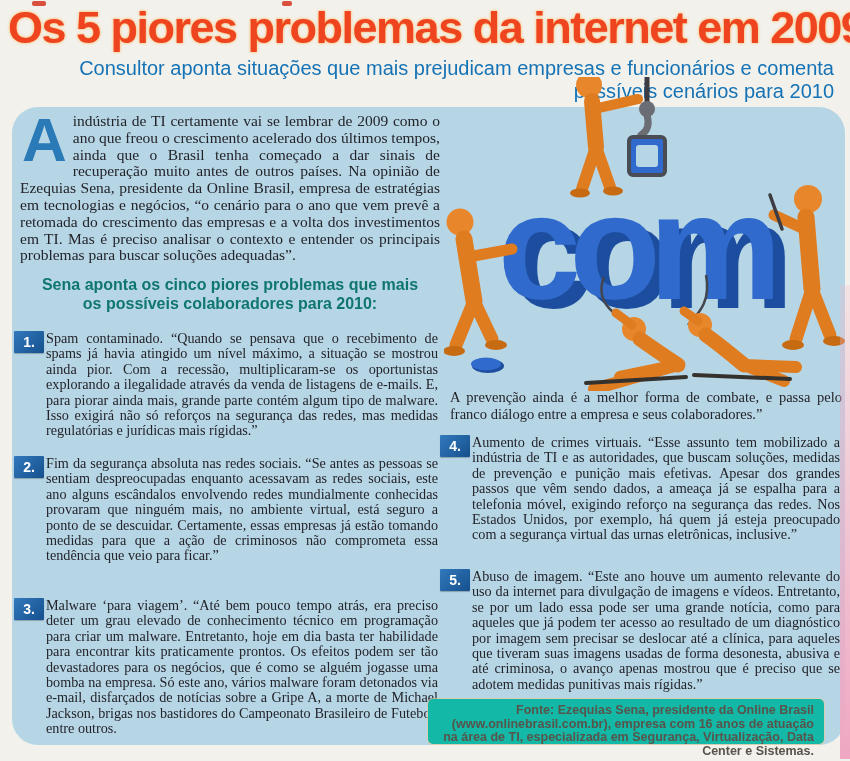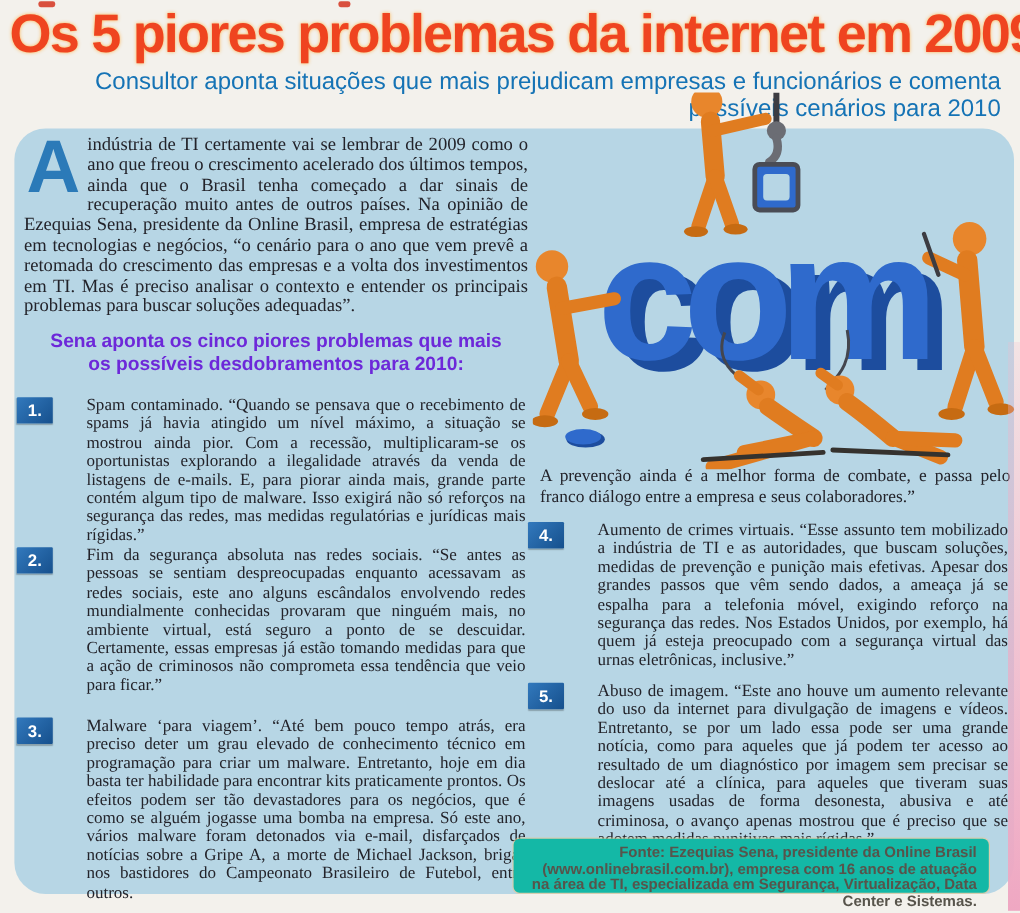--- a/index.html
+++ b/index.html
@@ -29,32 +29,32 @@
     position:absolute; left:8px; top:6px; width:420px;
     font-size:15.5px; line-height:16.8px; color:#23232a; text-align:justify;
   }
   .dropcap{
     float:left; font-family:"Liberation Sans", sans-serif; font-weight:bold;
     font-size:62px; line-height:50px; color:#2b7ab8; padding:2px 6px 0 2px;
   }
   .subhead{
     position:absolute; left:10px; top:168px; width:416px;
     font-family:"Liberation Sans", sans-serif; font-weight:bold;
-    font-size:16px; line-height:19px; color:#6d28d9; text-align:center;
+    font-size:16px; line-height:19px; color:#0f766e; text-align:center;
   }
   .item{position:absolute;}
   .item .numbox{
     position:absolute; left:0; top:0; width:30px; height:22px;
     background:linear-gradient(135deg,#3279bd,#16508d);
     color:#ffffff; font-family:"Liberation Sans", sans-serif; font-weight:bold;
     font-size:14px; line-height:22px; text-align:center; border-radius:1px;
     box-shadow:0 1px 1px rgba(0,0,0,.25);
   }
   .item .itext{
-    margin-left:58px; font-size:14.2px; line-height:15.4px;
+    margin-left:32px; font-size:14.2px; line-height:15.4px;
     color:#23232a; text-align:justify;
   }
   .item-1{left:2px; top:224px; width:424px;}
   .item-2{left:2px; top:349px; width:424px;}
   .item-3{left:2px; top:491px; width:424px;}
   .item-4{left:428px; top:328px; width:400px;}
   .item-5{left:428px; top:462px; width:400px;}
   .photo{position:absolute; left:432px; top:-30px; width:402px; height:314px;}
   .caption{
     position:absolute; left:438px; top:282px; width:392px;
@@ -85,21 +85,21 @@
   <div class="deck">Consultor aponta situações que mais prejudicam empresas e funcionários e comenta possíveis cenários para 2010</div>
 
   <div class="content-box">
 
     <div class="intro">
       <span class="dropcap">A</span><span>indústria de TI certamente vai se lembrar de 2009 como o ano que freou o crescimento acelerado dos últimos tempos, ainda que o Brasil tenha começado a dar sinais de recuperação muito antes de outros países. Na opinião de Ezequias Sena, presidente da Online Brasil, empresa de estratégias em tecnologias e negócios, “o cenário para o ano que vem prevê a retomada do crescimento das empresas e a volta dos investimentos em TI. Mas é preciso analisar o contexto e entender os principais problemas para buscar soluções adequadas”.</span>
     </div>
 
     <div class="subhead">
       <div>Sena aponta os cinco piores problemas que mais</div>
-      <div>os possíveis desdobramentos para 2010:</div>
+      <div>os possíveis colaboradores para 2010:</div>
     </div>
 
     <div class="item item-1">
       <span class="numbox">1.</span>
       <div class="itext">Spam contaminado. “Quando se pensava que o recebimento de spams já havia atingido um nível máximo, a situação se mostrou ainda pior. Com a recessão, multiplicaram-se os oportunistas explorando a ilegalidade através da venda de listagens de e-mails. E, para piorar ainda mais, grande parte contém algum tipo de malware. Isso exigirá não só reforços na segurança das redes, mas medidas regulatórias e jurídicas mais rígidas.”</div>
     </div>
     <div class="item item-2">
       <span class="numbox">2.</span>
       <div class="itext">Fim da segurança absoluta nas redes sociais. “Se antes as pessoas se sentiam despreocupadas enquanto acessavam as redes sociais, este ano alguns escândalos envolvendo redes mundialmente conhecidas provaram que ninguém mais, no ambiente virtual, está seguro a ponto de se descuidar. Certamente, essas empresas já estão tomando medidas para que a ação de criminosos não comprometa essa tendência que veio para ficar.”</div>
     </div>

